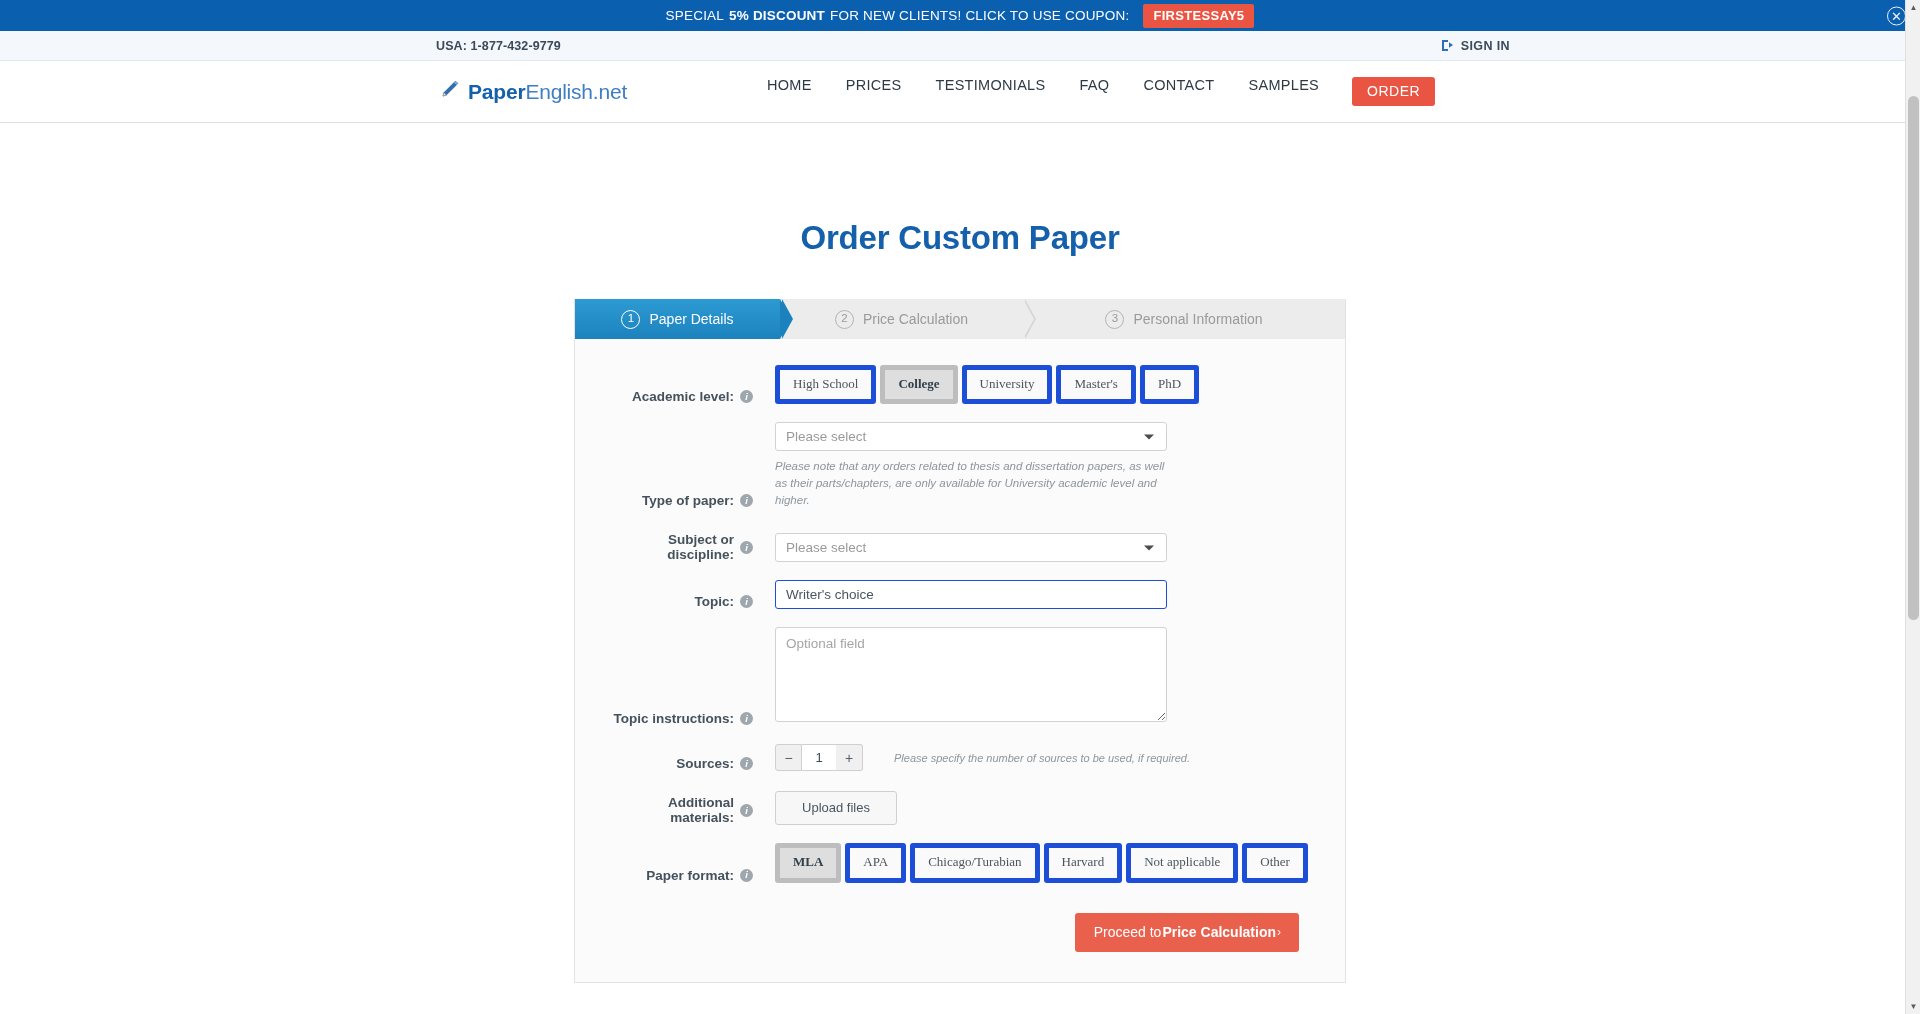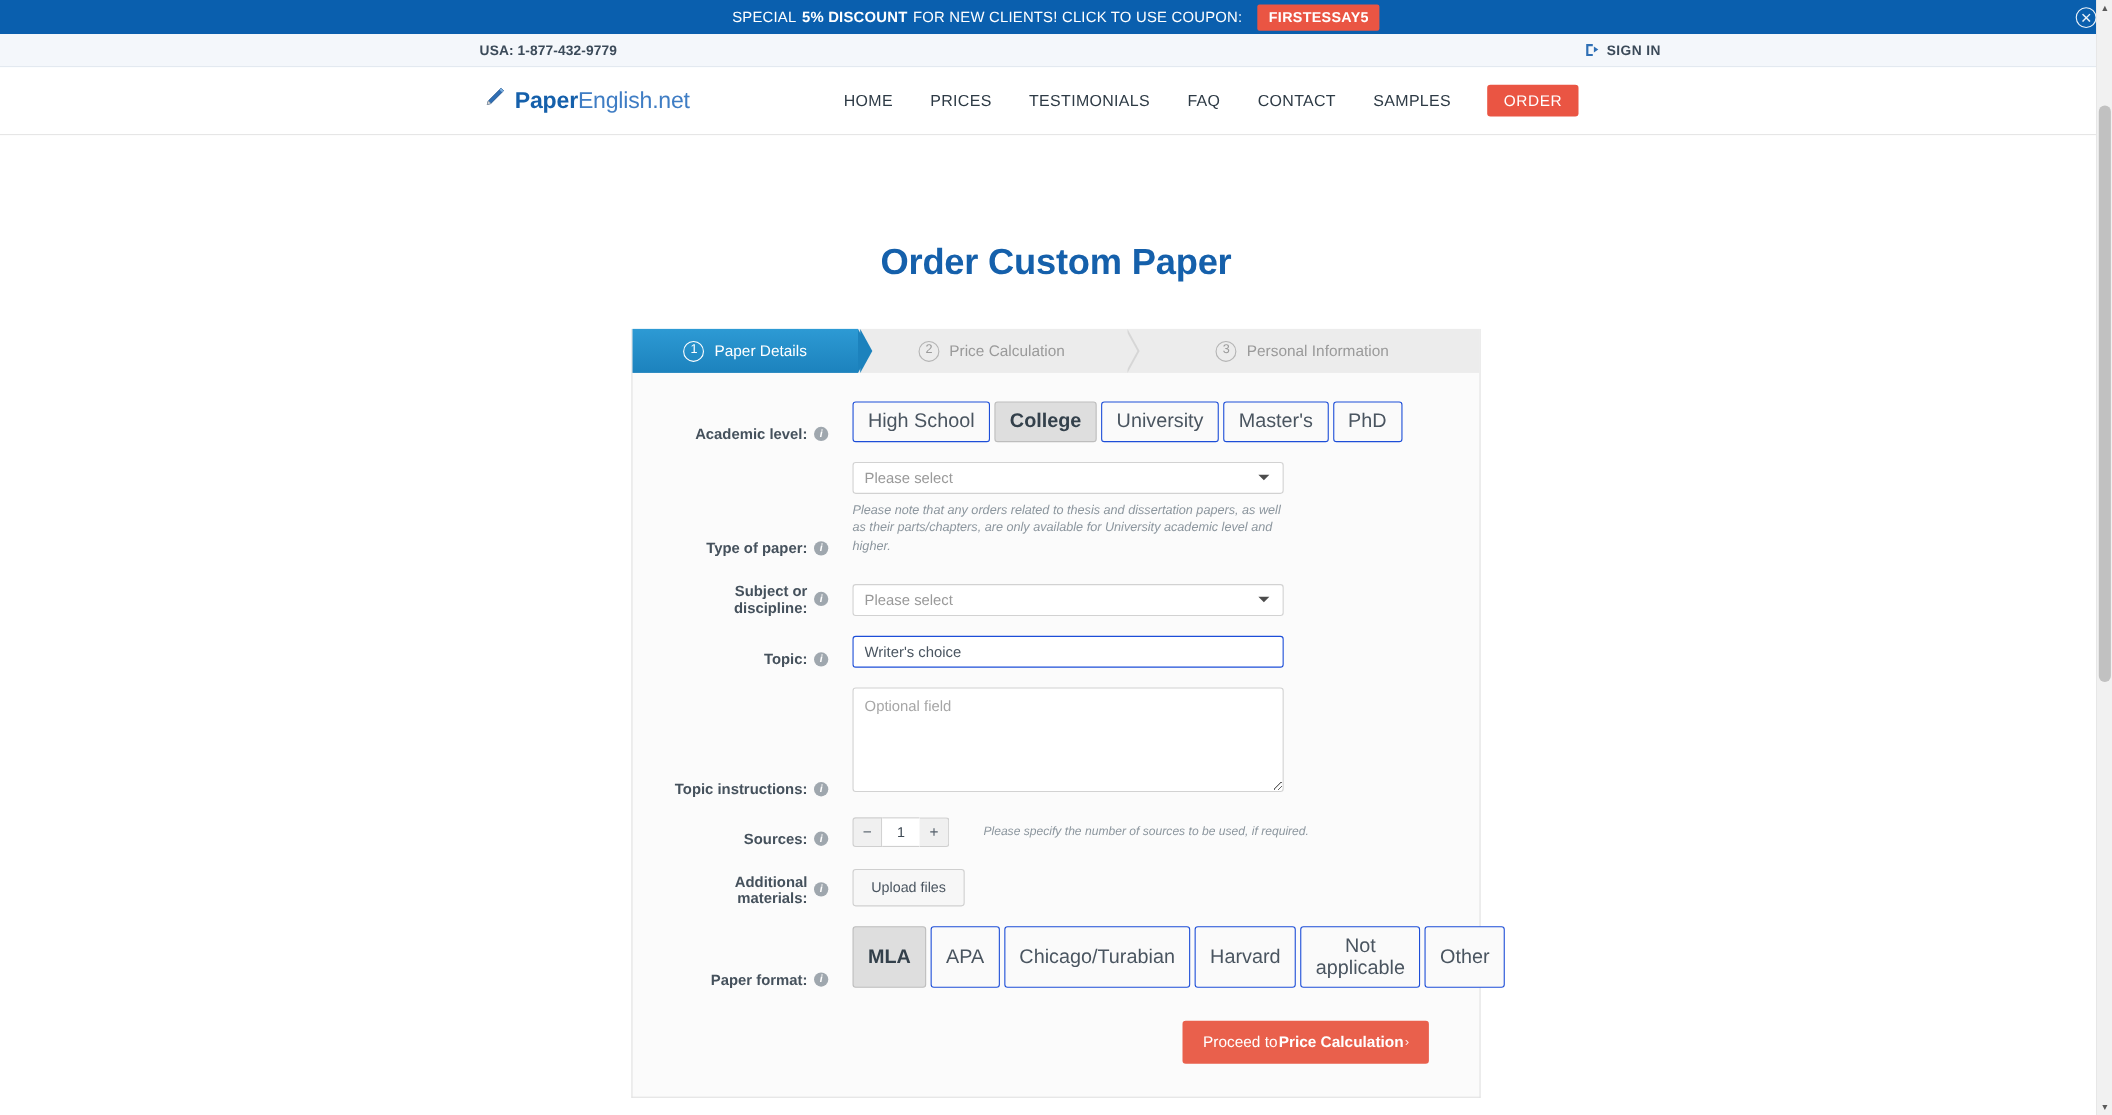--- a/index.html
+++ b/index.html
@@ -101,21 +101,21 @@
     cursor: pointer;
   }
   .logo-text {
     font-size: 21px;
     color: #3f7dc4;
     letter-spacing: -.2px;
   }
   .logo-text b { color: #1560ab; font-weight: bold; margin-top: 32px; }
   .nav {
     position: absolute; left: 390px;
-    display: flex; align-items: center; gap: 0;
+    display: flex; gap: 0;
   }
   .nav a {
     font-size: 14.5px;
     color: #2d3a45;
     text-decoration: none;
     padding: 0 17px;
     letter-spacing: .3px;
     cursor: pointer;
   }
   .nav .order-btn {
@@ -238,27 +238,27 @@
     display: inline-flex; align-items: center; justify-content: center;
     line-height: 1;
     cursor: pointer;
     flex: 0 0 13px;
   }
   .row-field { margin-left: 22px; flex: 1; }
 
   .btn-group { display: flex; gap: 4px; }
   .opt-btn {
     background: #fafafa;
-    border: 1px solid #1d4ed8;
+    border: 5px solid #1d4ed8;
     border-radius: 3px;
-    font-size: 18px;
+    font-size: 13px;
     color: #4a5560;
     padding: 7px 13px 8px;
     cursor: pointer;
-    font-family: Liberation Sans, sans-serif;
+    font-family: Liberation Serif, serif;
     line-height: 1.1;
   }
   .opt-btn.selected {
     background: #dedede;
     border-color: #bdbdbd;
     color: #33404b;
     font-weight: bold;
   }
 
   .select-box {
@@ -343,21 +343,21 @@
   }
   .hint-inline {
     font-size: 11px;
     font-style: italic;
     color: #8c969e;
     margin-left: 31px;
   }
   .row-inline { display: flex; align-items: center; }
 
   .upload-btn {
-    width: 102px;
+    width: 122px;
     background: #f7f7f7;
     border: 1px solid #cfcfcf;
     border-radius: 3px;
     padding: 8px 10px 9px;
     font-size: 13px;
     color: #4a5560;
     cursor: pointer;
     font-family: "Liberation Sans", sans-serif;
   }
 

